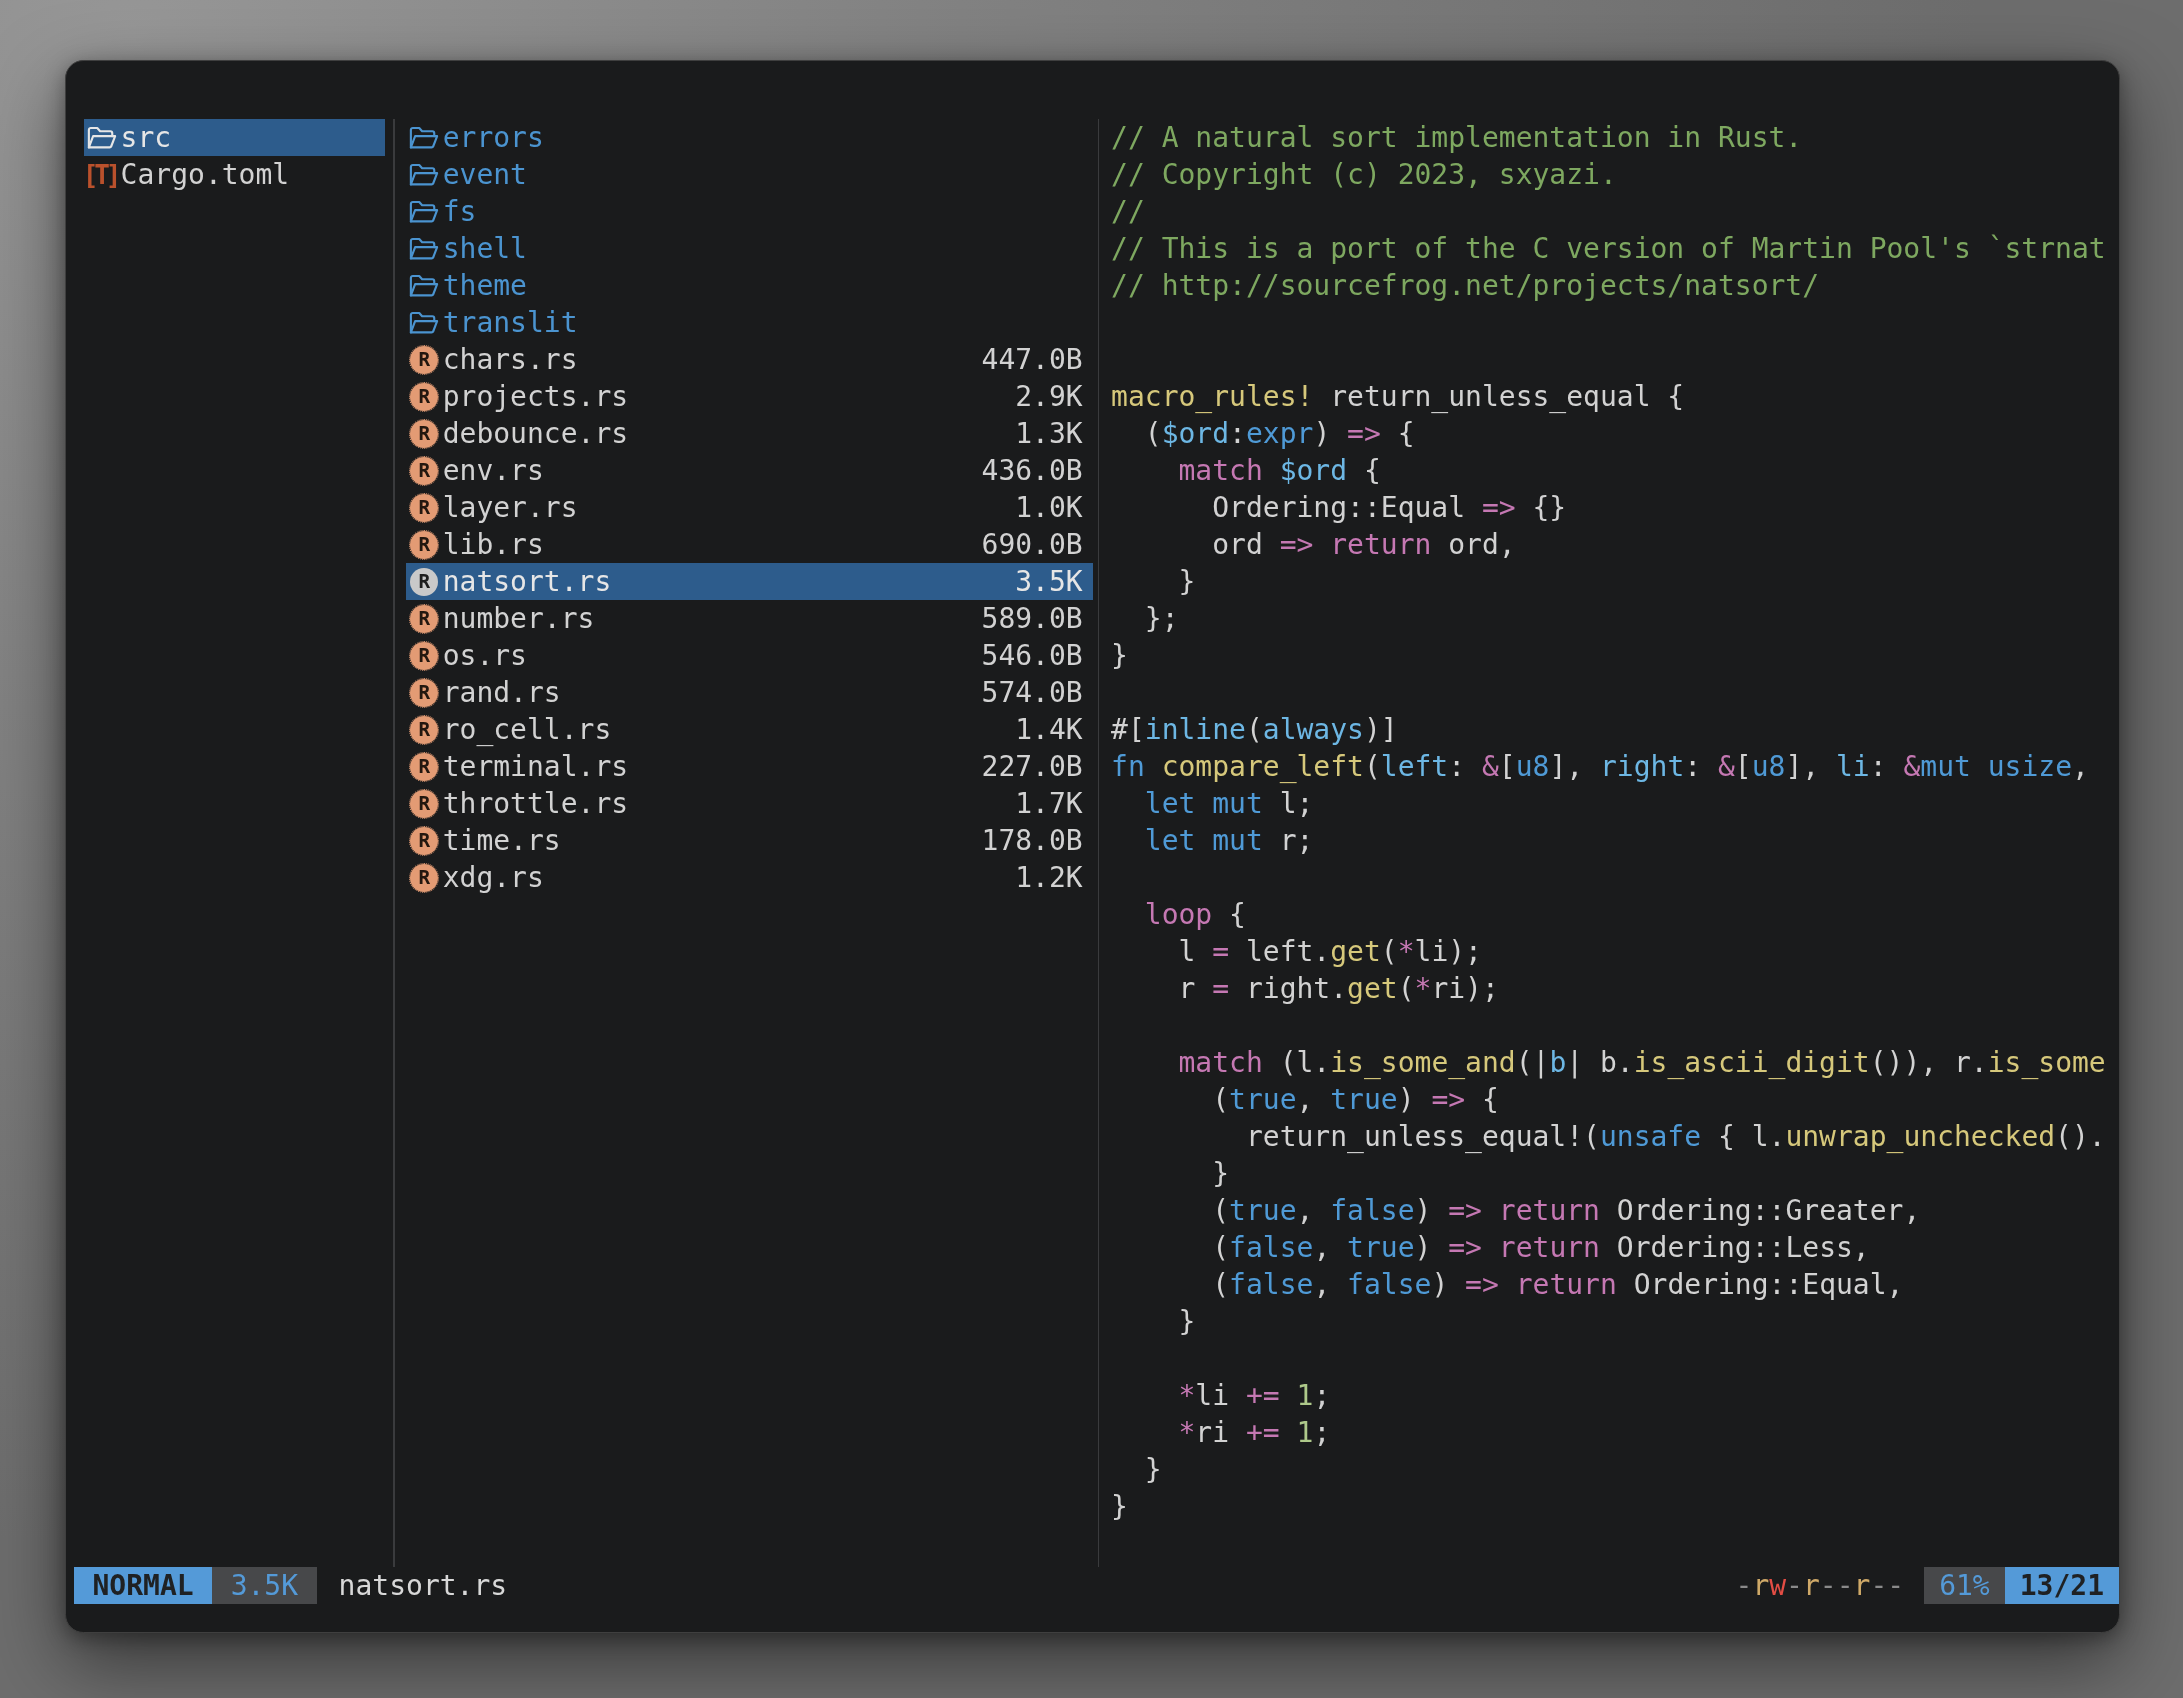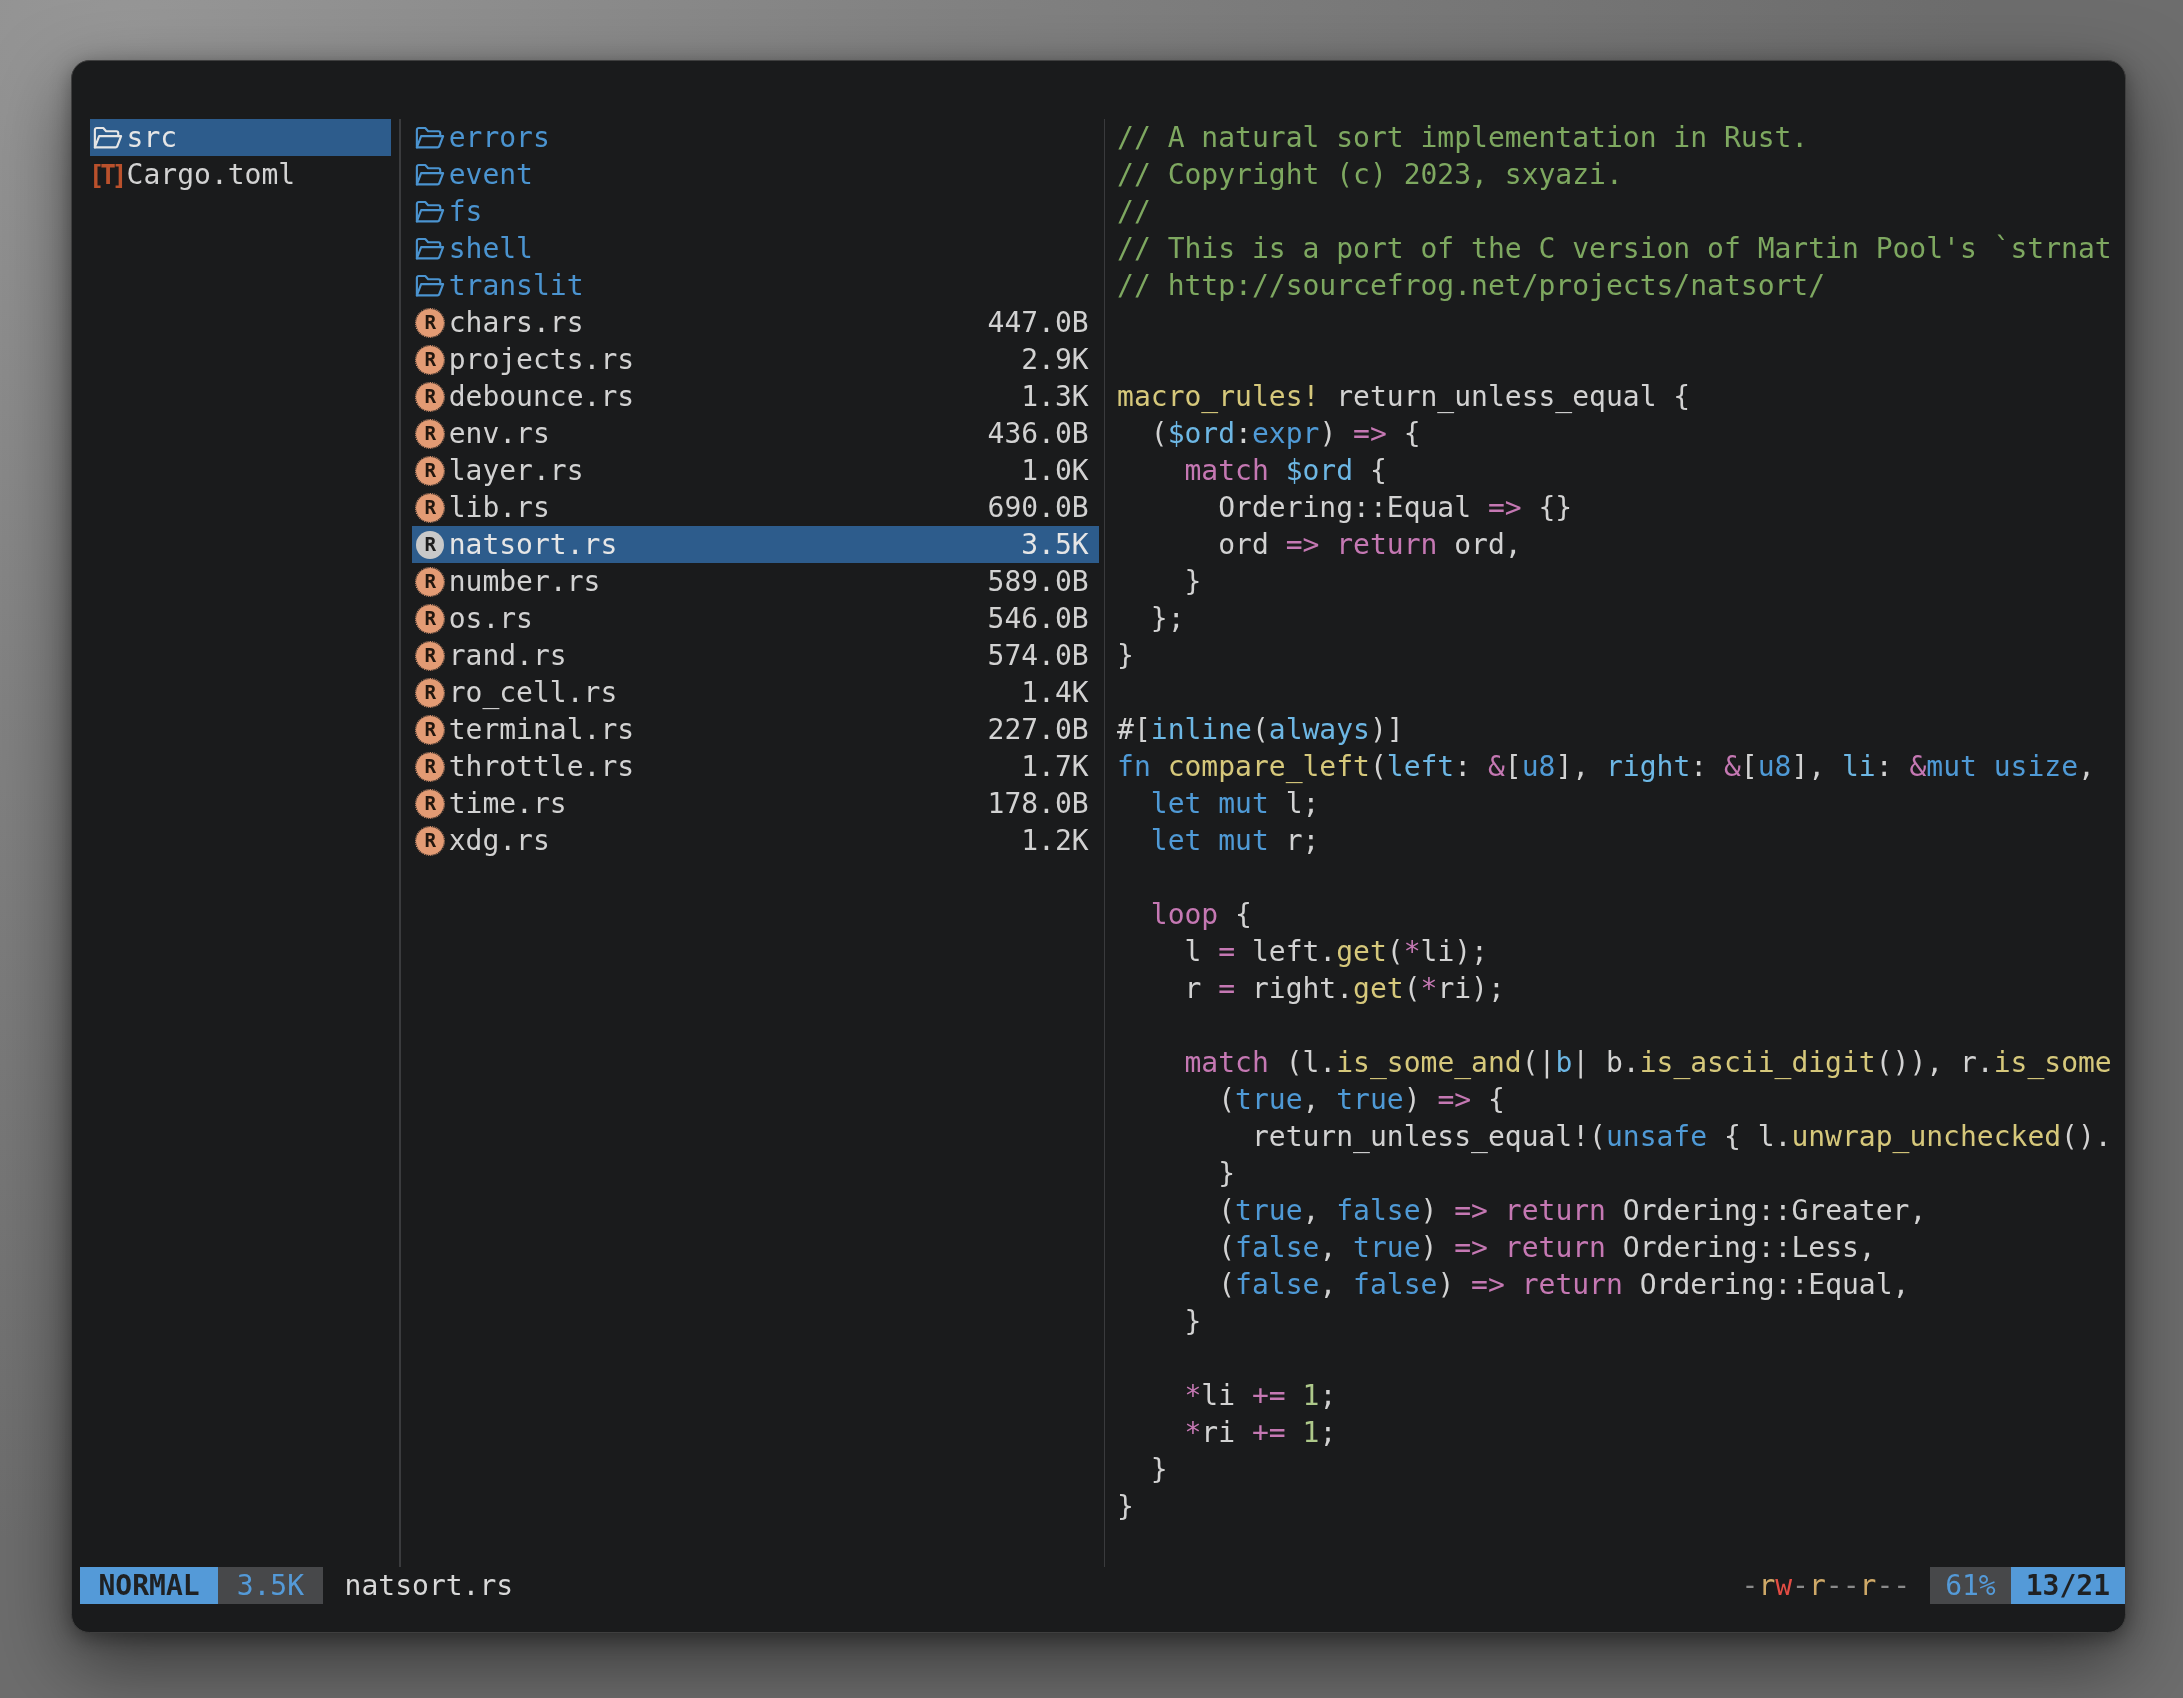--- a/index.html
+++ b/index.html
@@ -2,21 +2,21 @@
 <html style="font-size:13.4px"><head>
 <meta charset="utf-8">
 <style>
   html,body{margin:0;padding:0;}
   body{
     width:2183px;height:1698px;overflow:hidden;
     background:radial-gradient(1846px 1510px at 6% 2%, #979797 0%, #828282 45%, #6d6d6d 100%);
     font-family:"DejaVu Sans Mono", monospace;
   }
   .window{
-    position:absolute;left:71px;top:60px;width:2055px;height:1573px;
+    position:absolute;left:65px;top:60px;width:2055px;height:1573px;
     background:#1a1b1c;border:1.7px solid #3f3f3f;border-radius:18.5px;
     box-shadow:0 28.5px 76px rgba(0,0,0,.5), 0 5px 20px rgba(0,0,0,.35);
     box-sizing:border-box;display:flex;flex-direction:column;
     padding:58px 0 28.5px 0;overflow:hidden;
   }
   .main{flex:1;display:flex;min-height:0;}
   .divider{width:1.7px;background:#3a3b3d;}
   .pane{box-sizing:border-box;overflow:hidden;}
   .pane-left{width:327px;padding:0 8.4px 0 17.6px;}
   .pane-middle{width:703px;padding:0 5px 0 11px;}
@@ -126,20 +126,29 @@
           </span>
           <span class="name">shell</span>
         </div>
         <div class="row dir">
           <span class="icon">
             <svg class="folder-svg" viewBox="0 0 24 22" width="30" height="28" fill="none" stroke="currentColor" stroke-width="1.7" stroke-linejoin="round" stroke-linecap="round">
               <path d="M1.5 18.5 V4.5 A1.5 1.5 0 0 1 3 3 h5.2 l2.3 2.6 h8.2 A1.5 1.5 0 0 1 20.2 7.1 v2.4"></path>
               <path d="M1.5 18.5 l3.4 -9 h17.6 l-3.1 8.1 a1.4 1.4 0 0 1 -1.3 0.9 z"></path>
             </svg>
           </span>
+          <span class="name">theme</span>
+        </div>
+        <div class="row dir">
+          <span class="icon">
+            <svg class="folder-svg" viewBox="0 0 24 22" width="30" height="28" fill="none" stroke="currentColor" stroke-width="1.7" stroke-linejoin="round" stroke-linecap="round">
+              <path d="M1.5 18.5 V4.5 A1.5 1.5 0 0 1 3 3 h5.2 l2.3 2.6 h8.2 A1.5 1.5 0 0 1 20.2 7.1 v2.4"></path>
+              <path d="M1.5 18.5 l3.4 -9 h17.6 l-3.1 8.1 a1.4 1.4 0 0 1 -1.3 0.9 z"></path>
+            </svg>
+          </span>
           <span class="name">translit</span>
         </div>
         <div class="row file">
           <span class="icon">
             <span class="rust-badge">R</span>
           </span>
           <span class="name">chars.rs</span>
           <span class="size">447.0B</span>
         </div>
         <div class="row file">

